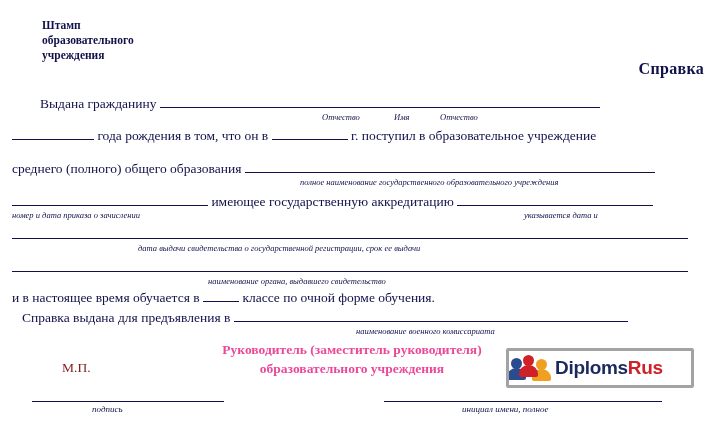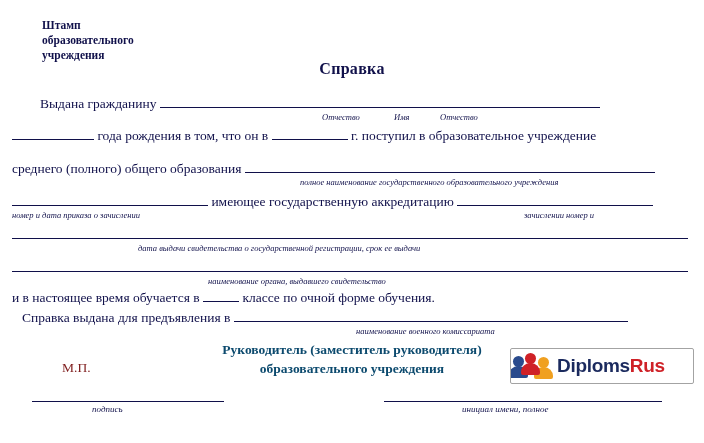--- a/index.html
+++ b/index.html
@@ -31,21 +31,21 @@
     font-weight: bold;
     line-height: 15px;
     color: #10104a;
     white-space: pre-line;
   }
   .title {
     position: absolute;
     left: 0;
     right: 0;
     top: 60px;
-    text-align: center;
+    text-align: right;
     font-size: 16px;
     font-weight: bold;
     color: #10104a;
     letter-spacing: 0.3px;
   }
   .title-inner { display: inline-block; }
 
   .body-area {
     position: absolute;
     left: 12px;
@@ -99,21 +99,21 @@
   .signature-block {
     position: absolute;
     left: 0;
     right: 0;
     top: 340px;
     text-align: center;
   }
   .sig-title {
     font-size: 13.5px;
     font-weight: bold;
-    color: #0c4a6e;
+    color: #ec4899;
     line-height: 19px;
   }
   .mp {
     position: absolute;
     left: 62px;
     top: 360px;
     font-size: 13.5px;
     color: #7f1d1d;
     font-weight: normal;
   }
@@ -143,21 +143,21 @@
   .bcap-right { left: 462px; }
 
   
   .logo {
     position: absolute;
     right: 10px;
     top: 348px;
     width: 182px;
     height: 34px;
     background: #ffffff;
-    border: 1px solid #a3a3a3;
+    border: 3px solid #a3a3a3;
     border-radius: 2px;
     display: flex;
     align-items: center;
     overflow: hidden;
   }
   .logo-figs {
     position: relative;
     width: 46px;
     height: 34px;
     flex: 0 0 46px;
@@ -232,21 +232,21 @@
       <span class="cap" style="left:288px;">полное наименование государственного образовательного учреждения</span>
     </div>
 
     <div class="line row r4">
       <span class="rule" style="width:196px;"></span>
       <span class="txt">имеющее государственную аккредитацию</span>
       <span class="rule" style="width:196px;"></span>
     </div>
     <div class="caption-row">
       <span class="cap" style="left:0px;">номер и дата приказа о зачислении</span>
-      <span class="cap" style="left:512px;">зачислении номер и</span>
+      <span class="cap" style="left:512px;">указывается дата и</span>
     </div>
 
     <div class="line row r5">
       <span class="rule" style="width:676px;"></span>
     </div>
     <div class="caption-row">
       <span class="cap" style="left:126px;">дата выдачи свидетельства о государственной регистрации,  срок  ее  выдачи</span>
     </div>
 
     <div class="line row r6">

